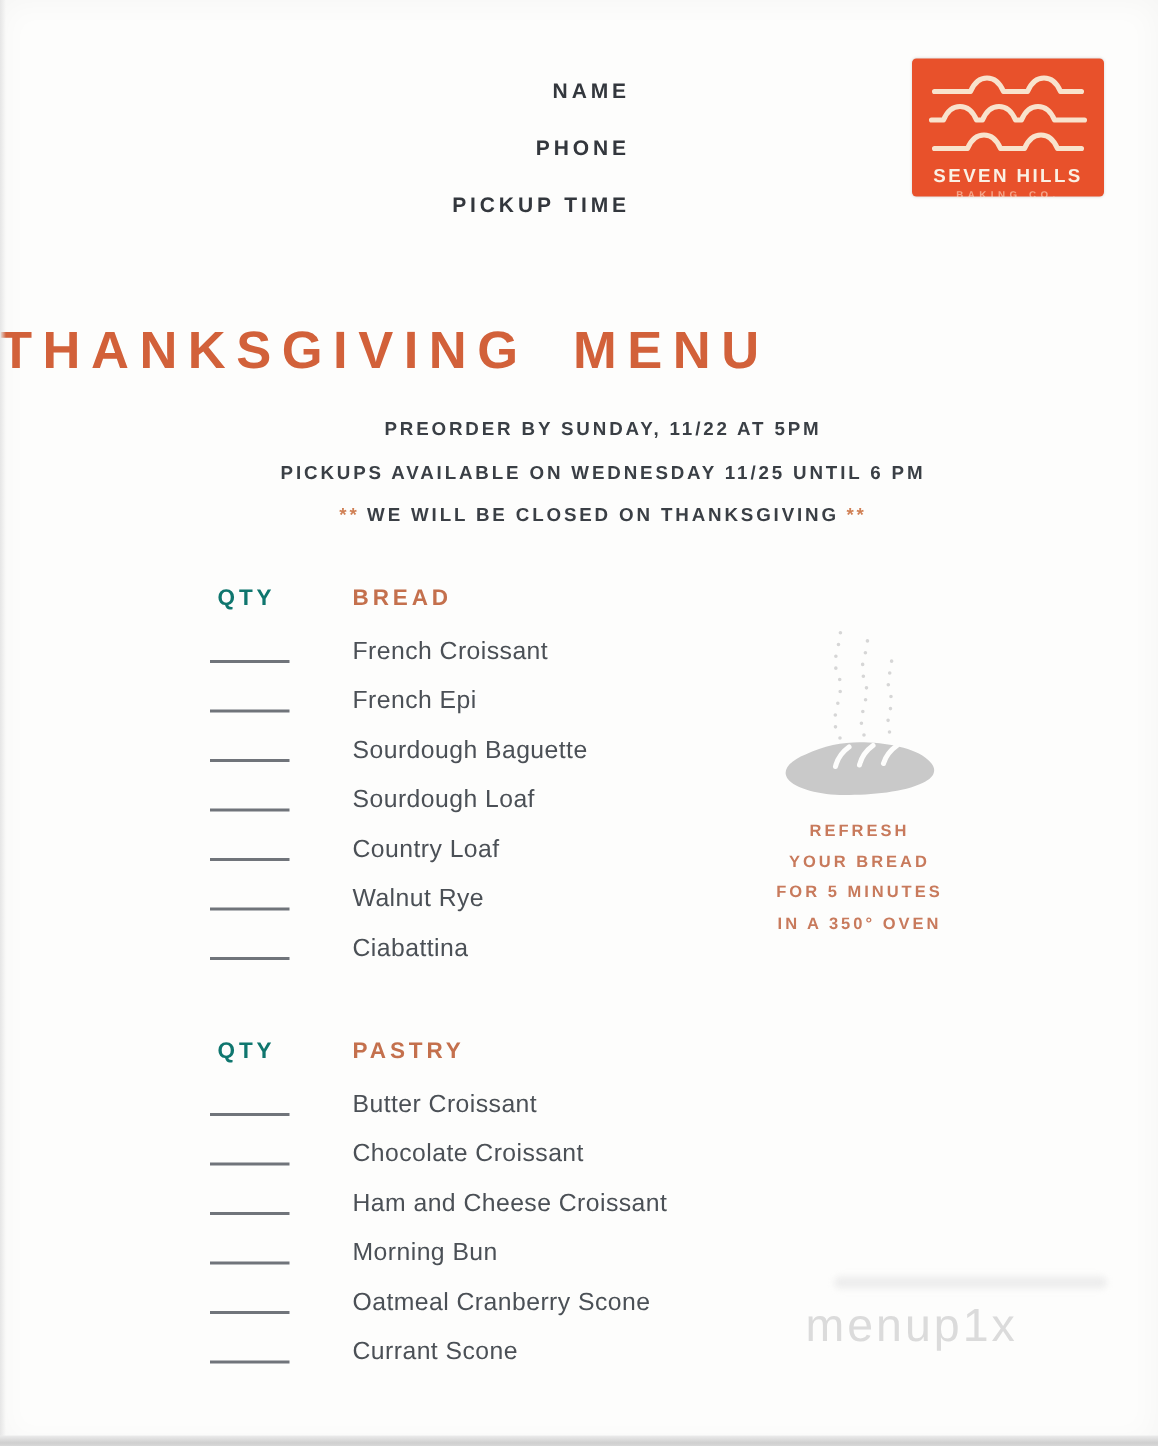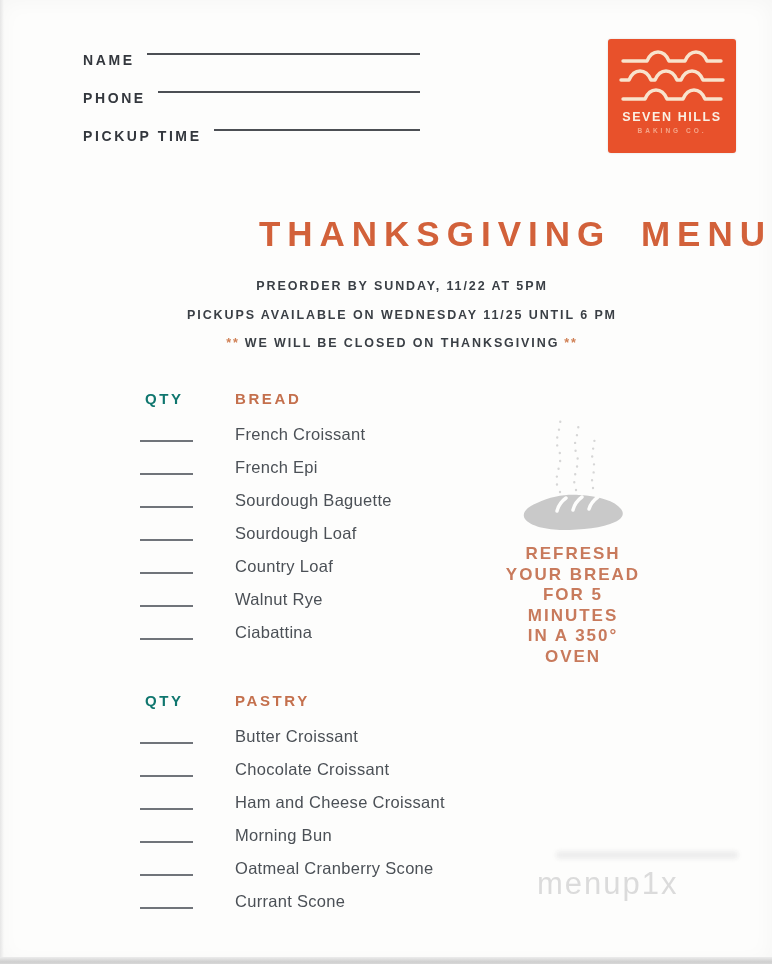--- a/index.html
+++ b/index.html
@@ -22,34 +22,34 @@
     box-shadow:inset 0 0 22px rgba(0,0,0,0.035);
   }
   
   .edge-bottom{position:absolute;left:0;bottom:0;width:100%;height:7px;
     background:linear-gradient(180deg,#ececec 0%,#cfcfcf 70%,#d8d8d8 100%);}
   .edge-left{position:absolute;left:0;top:0;width:4px;height:100%;
     background:linear-gradient(90deg,#e6e6e6,rgba(255,255,255,0));}
 
   
   .order-fields{position:absolute;left:83px;top:52px;width:337px;}
-  .field-row{display:flex;align-items:flex-start;height:26px;margin-bottom:12px;}
+  .field-row{display:flex;align-items:flex-end;height:26px;margin-bottom:12px;flex-direction:column;}
   .field-label{font-size:14px;font-weight:bold;letter-spacing:2.6px;color:var(--ink);white-space:nowrap;}
   .field-line{flex:1;border-bottom:2px solid #4c4f54;margin-left:12px;height:1px;margin-bottom:2px;}
 
   
-  .logo{position:absolute;left:608px;top:39px;width:128px;height:114px;
+  .logo{position:absolute;left:608px;top:39px;width:128px;height:92px;
     background:var(--logo-orange);border-radius:3px;text-align:center;
     box-shadow:0 0 2px rgba(0,0,0,.15);}
   .logo svg{display:block;margin:12px auto 0 auto;overflow:visible;}
   .logo-name{margin-top:5px;font-size:12.5px;font-weight:bold;letter-spacing:1.6px;color:#faf0e4;}
   .logo-sub{margin-top:3px;font-size:6.5px;font-weight:bold;letter-spacing:3px;color:rgba(255,233,214,0.55);}
 
   
-  .title{position:absolute;left:0;top:214px;width:100%;text-align:right;
+  .title{position:absolute;left:0;top:214px;width:100%;text-align:left;
     font-size:35px;font-weight:bold;letter-spacing:7px;word-spacing:13px;color:var(--title-orange);}
   .notices{position:absolute;left:16px;top:272px;width:100%;text-align:center;
     font-size:12.5px;font-weight:bold;letter-spacing:1.9px;line-height:28.5px;color:#3a3f45;}
   .star{color:#d08055;margin:0 5px;}
 
   
   .menu-section{position:absolute;left:140px;width:380px;}
   .sec-header{display:flex;font-size:15px;font-weight:bold;letter-spacing:2.6px;}
   .qty-h{width:90px;padding-left:5px;color:#0f766e;}
   .sec-name{color:var(--section-orange);}
@@ -57,21 +57,21 @@
   .item-row{display:flex;align-items:center;height:33px;}
   .qty-line{width:53px;border-bottom:2px solid var(--line-gray);height:12px;margin-right:42px;}
   .item-label{font-size:16.5px;letter-spacing:0.3px;color:var(--item-gray);}
   #bread-section{top:390px;}
   #pastry-section{top:692px;}
 
   
   .refresh{position:absolute;left:497px;top:412px;width:152px;text-align:center;}
   .refresh .steam{display:block;margin:0 auto -2px auto;}
   .refresh .loaf{display:block;margin:0 auto;}
-  .refresh-text{margin-top:12px;font-size:17px;font-weight:bold;letter-spacing:2px;
+  .refresh-text{margin-top:12px;font-size:11px;font-weight:bold;letter-spacing:2px;
     line-height:20.5px;color:var(--refresh-orange);}
 
   
   .wm-blur{position:absolute;left:556px;top:851px;width:182px;height:8px;
     background:#ededed;border-radius:4px;filter:blur(2px);}
   .watermark{position:absolute;left:537px;top:866px;font-size:31px;letter-spacing:2px;
     color:var(--watermark-gray);font-weight:400;}
 </style>
 </head>
 <body>

